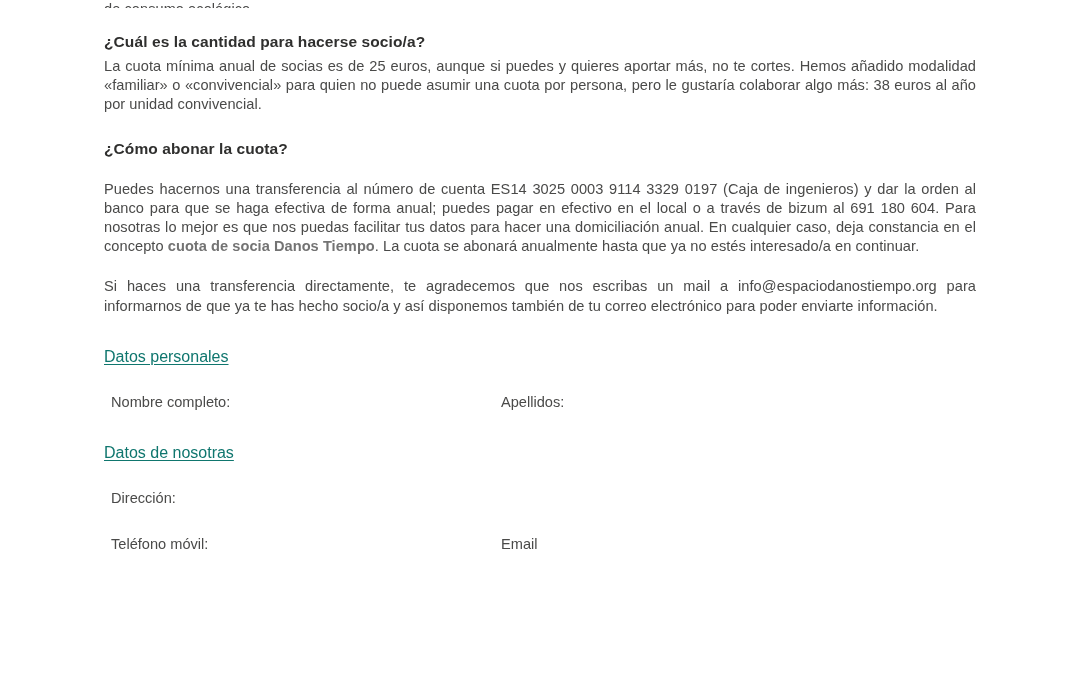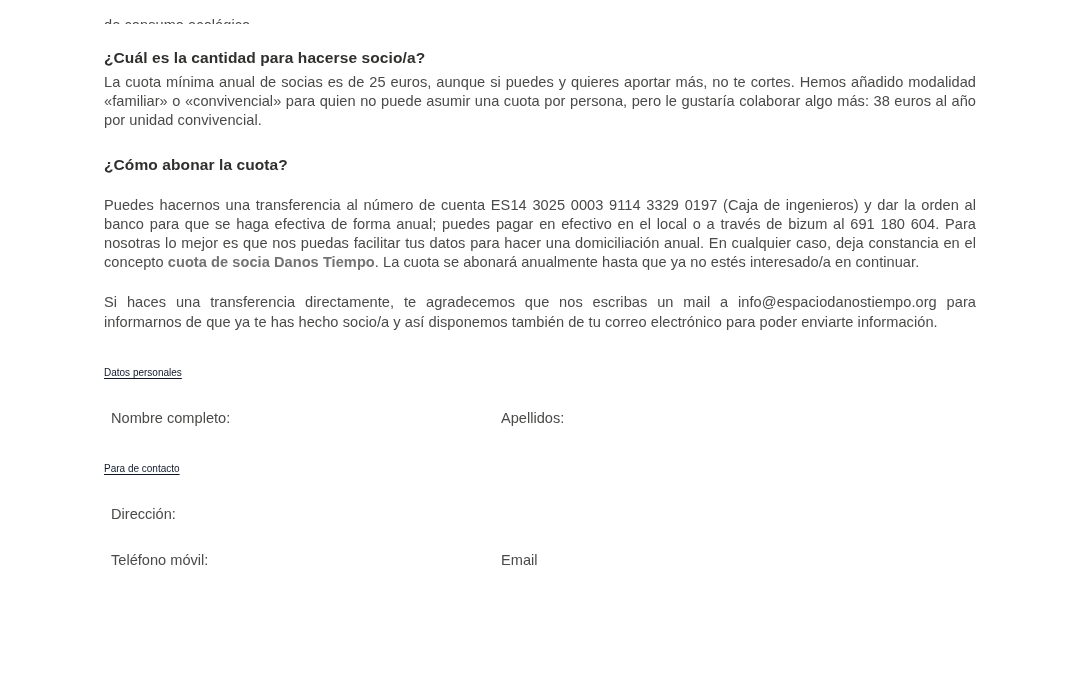--- a/index.html
+++ b/index.html
@@ -18,21 +18,21 @@
   .page {
     position: relative;
     width: 1080px;
     height: 675px;
     background: #ffffff;
     box-sizing: border-box;
     padding: 0 104px 0 104px;
   }
   .doc-body {
     width: 872px;
-    padding-top: 16px;
+    padding-top: 0;
   }
   .clipped-line {
     font-size: 14.5px;
     line-height: 19px;
     color: #4a4a49;
     height: 8px;
     overflow: hidden;
     margin: 0 0 0 0;
     letter-spacing: 0.1px;
   }
@@ -53,23 +53,23 @@
     letter-spacing: 0.05px;
   }
   p.para.first {
     margin-top: 5px;
   }
   .bold-inline {
     font-weight: bold;
     color: #737373;
   }
   .section-label {
-    font-size: 10px;
+    font-size: 16px;
     line-height: 19px;
-    color: #0f172a;
+    color: #0f766e;
     margin: 31px 0 0 0;
     text-decoration: underline;
     text-underline-offset: 2px;
     display: inline-block;
   }
   .field-row {
     margin: 27px 0 0 0;
     position: relative;
     height: 19px;
   }
@@ -109,21 +109,21 @@
       <span class="section-label">Datos personales</span>
     </div>
 
     <div class="field-row">
       <span class="field-label">Nombre completo:</span>
       <span class="field-label col2">Apellidos:</span>
     </div>
 
 
     <div>
-      <span class="section-label">Para de contacto</span>
+      <span class="section-label">Datos de nosotras</span>
     </div>
 
     <div class="field-row">
       <span class="field-label">Dirección:</span>
     </div>
 
     <div class="field-row">
       <span class="field-label">Teléfono móvil:</span>
       <span class="field-label col2">Email</span>
     </div>

